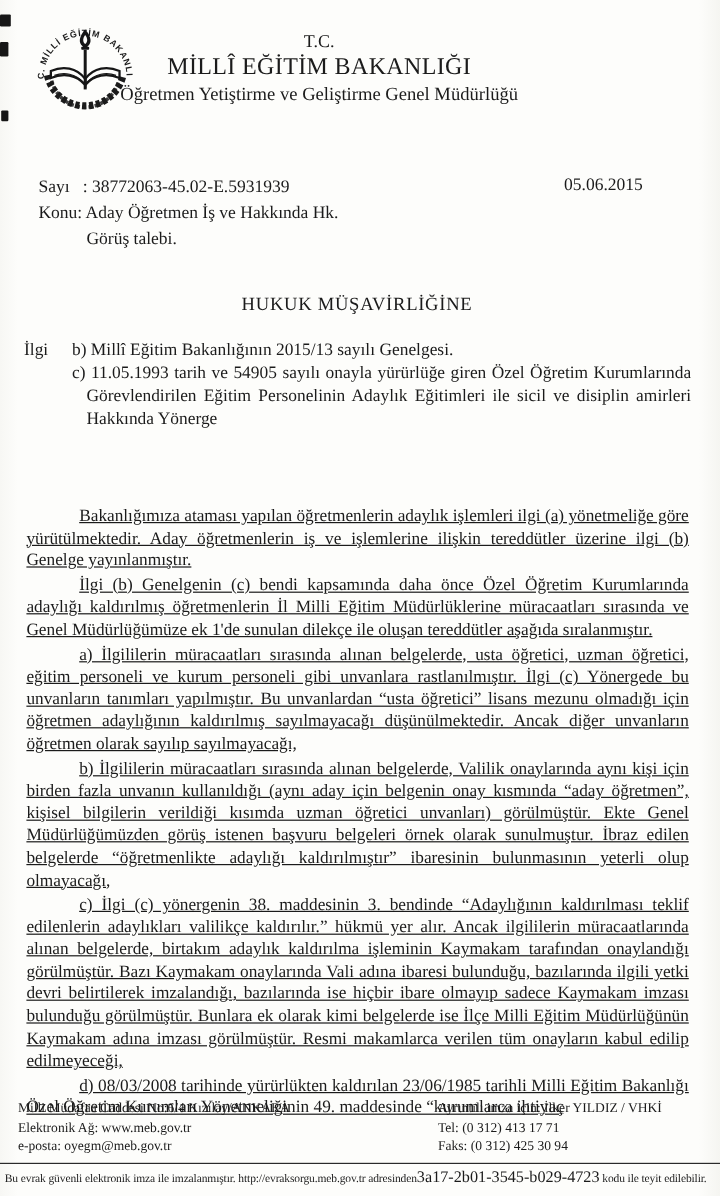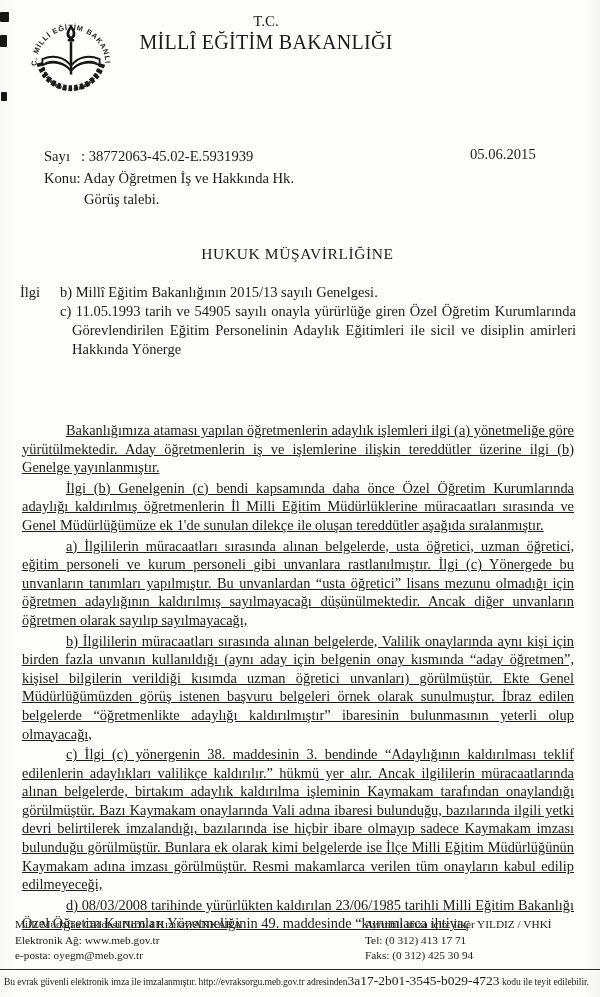--- a/index.html
+++ b/index.html
@@ -14,27 +14,27 @@
     color:#1b1b1b;
   }
   
   .smudge{position:absolute;background:#161616;border-radius:1px;}
   .smudge.s1{left:0;top:12px;width:9px;height:10px;}
   .smudge.s2{left:0;top:35px;width:7px;height:12px;}
   .smudge.s3{left:1px;top:92px;width:6px;height:9px;}
 
   
   .logo{position:absolute;left:27px;top:8px;width:88px;height:92px;}
-  .header-text{position:absolute;left:0;right:68px;top:12px;text-align:center;}
+  .header-text{position:absolute;left:0;right:68px;top:26px;text-align:center;}
   .hdr-tc{font-size:15px;line-height:19px;}
   .hdr-ministry{font-size:20px;line-height:23px;letter-spacing:.3px;}
   .hdr-dir{font-size:15.5px;line-height:21px;}
 
   
-  .meta{position:absolute;left:44px;top:146px;font-size:14.6px;line-height:21.5px;}
+  .meta{position:absolute;left:32px;top:146px;font-size:14.6px;line-height:21.5px;}
   .sayi-row .lbl{display:inline-block;width:37px;}
   .konu-indent{padding-left:40px;}
   .doc-date{position:absolute;left:470px;top:146px;font-size:14.6px;}
 
   .salutation{
     position:absolute;left:0;right:30px;top:245px;text-align:center;
     font-size:15.5px;letter-spacing:.6px;margin-left:25px;
   }
 
   
@@ -90,20 +90,21 @@
       <path d="M60,76 C50,63 35,61 21,67 L21,75 C35,69 50,71 60,83 Z" fill="none" stroke="#161616" stroke-width="2.6"></path>
       <path d="M60,76 C70,63 85,61 99,67 L99,75 C85,69 70,71 60,83 Z" fill="none" stroke="#161616" stroke-width="2.6"></path>
       <path d="M58,80 C49,70 36,68 25,72" fill="none" stroke="#161616" stroke-width="1.4"></path>
       <path d="M62,80 C71,70 84,68 95,72" fill="none" stroke="#161616" stroke-width="1.4"></path>
     </g>
   </svg>
 
   <div class="header-text">
     <div class="hdr-tc">T.C.</div>
     <div class="hdr-ministry">MİLLÎ EĞİTİM BAKANLIĞI</div>
+    <div class="hdr-dir">Öğretmen Yetiştirme ve Geliştirme Genel Müdürlüğü</div>
   </div>
 
   <div class="meta">
     <div class="sayi-row">
       <span class="lbl">Sayı</span><span>: 38772063-45.02-E.5931939</span>
     </div>
     <div>Konu: Aday Öğretmen İş ve Hakkında Hk.</div>
     <div class="konu-indent">Görüş talebi.</div>
   </div>
   <div class="doc-date">05.06.2015</div>

